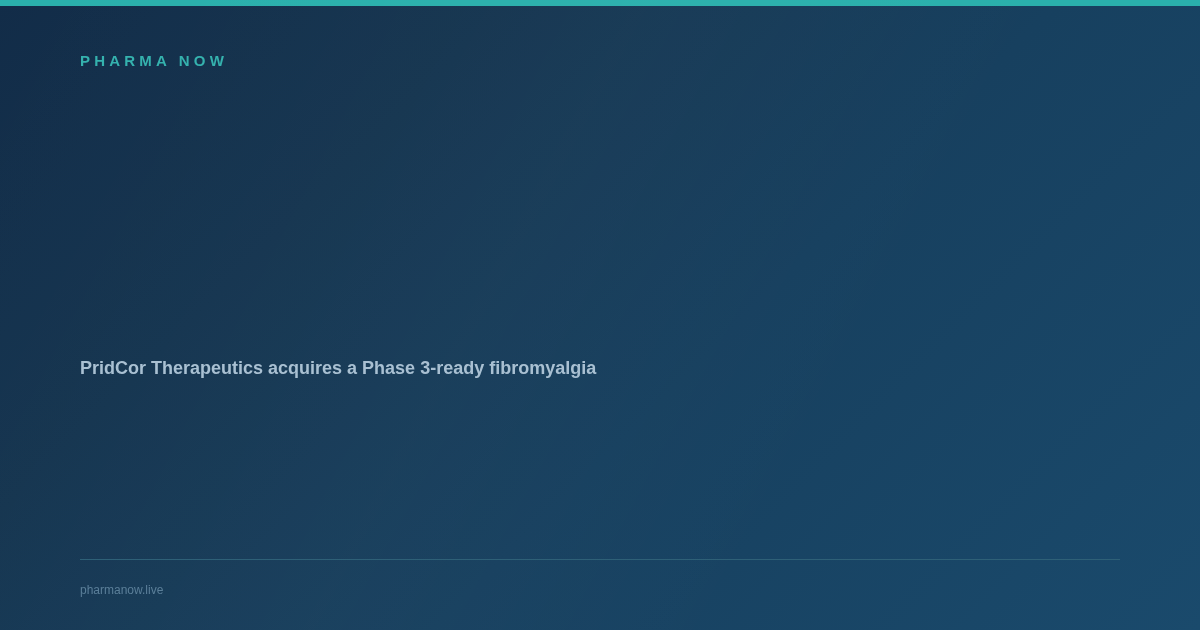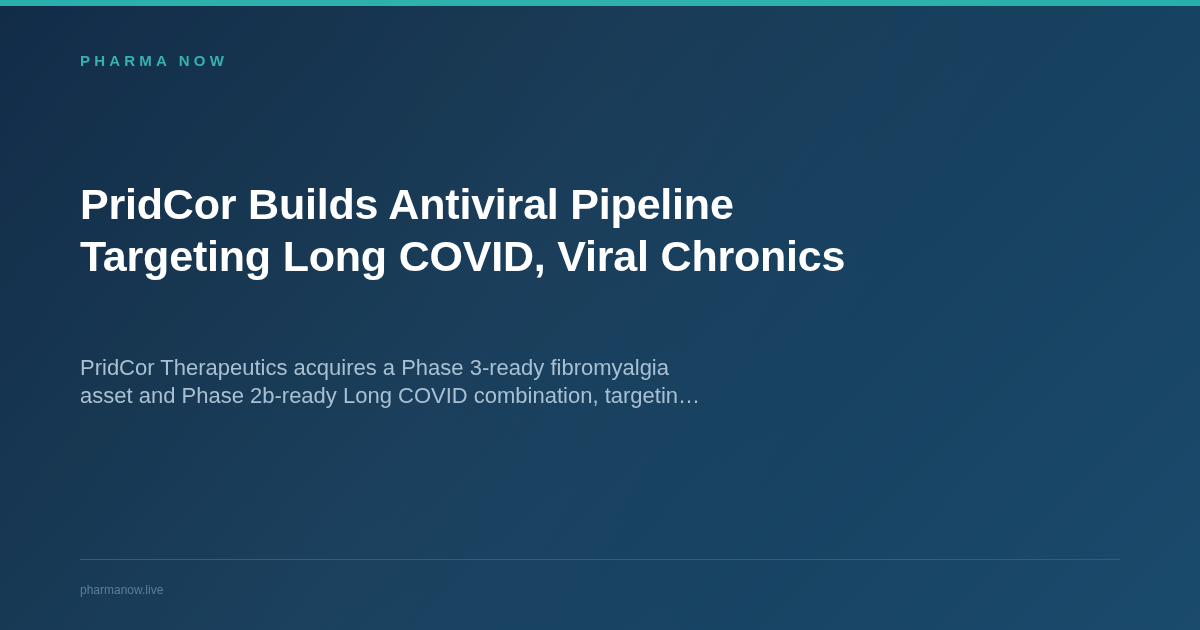--- a/index.html
+++ b/index.html
@@ -79,22 +79,22 @@
     line-height: 52px;
     letter-spacing: -0.2px;
   }
   .headline .hl-line { display: block; white-space: nowrap; }
 
   .subtitle {
     position: absolute;
     top: 354px;
     left: 0;
     width: 660px;
-    font-size: 22px;
-    font-weight: normal;
+    font-size: 18px;
+    font-weight: bold;
     color: #a9c0d2;
     line-height: 28px;
   }
   .subtitle .sub-line { display: block; white-space: nowrap; }
 
   .footer-divider {
     position: absolute;
     left: 0;
     top: 559px;
     width: 1040px;
@@ -117,28 +117,23 @@
 
 <div class="og-card">
 
   <div class="accent-bar"></div>
   <div class="sheen"></div>
 
   <div class="content">
 
     <div class="kicker">PHARMA NOW</div>
 
-    <div class="headline">
-      <span class="hl-line">PridCor Builds Antiviral Pipeline</span>
-      <span class="hl-line">Targeting Long COVID, Viral Chronics</span>
-    </div>
 
     <div class="subtitle">
       <span class="sub-line">PridCor Therapeutics acquires a Phase 3-ready fibromyalgia</span>
-      <span class="sub-line">asset and Phase 2b-ready Long COVID combination, targetin…</span>
     </div>
 
     <div class="footer-divider"></div>
 
     <div class="footer-domain">pharmanow.live</div>
 
   </div>
 </div>
 
 </body></html>

